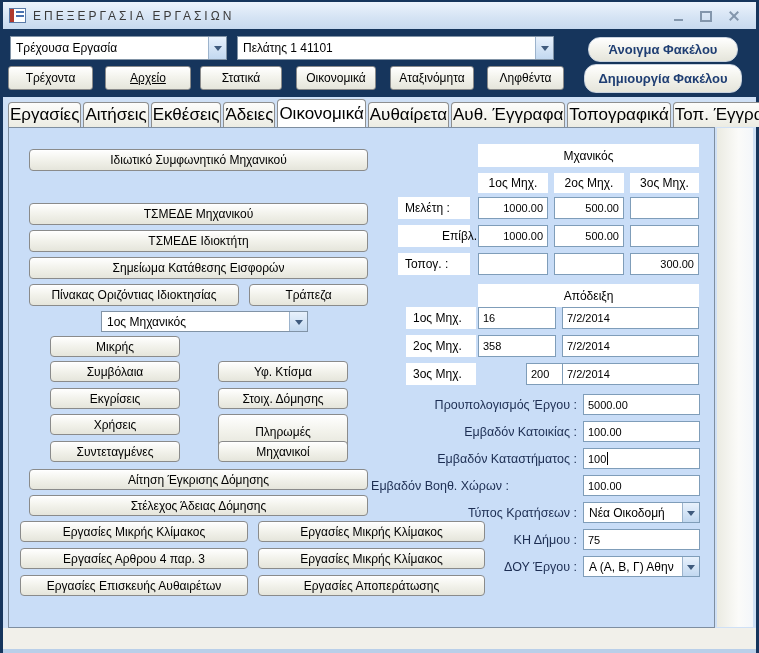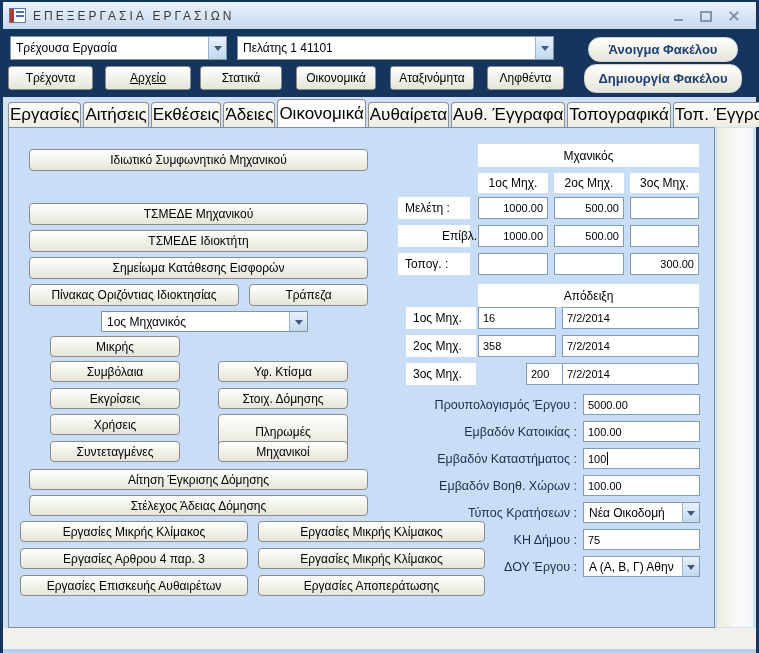--- a/index.html
+++ b/index.html
@@ -198,21 +198,21 @@
 
   <div class="abs flabel" style="left:330px;top:297px;width:238px;">Εμβαδόν Κατοικίας :</div>
   <div class="abs inp" style="left:574px;top:293px;width:117px;height:21px;">100.00</div>
 
   <div class="abs flabel" style="left:330px;top:324px;width:238px;">Εμβαδόν Καταστήματος :</div>
   <div class="abs inp" style="left:574px;top:320px;width:117px;height:21px;">
     <span>100</span>
     <span class="caret"></span>
   </div>
 
-  <div class="abs flabel" style="left:330px;top:351px;width:238px;">Εμβαδόν Βοηθ. Χώρων :</div>
+  <div class="abs flabel" style="left:312px;top:351px;width:238px;text-align:center;">Εμβαδόν Βοηθ. Χώρων :</div>
   <div class="abs inp" style="left:574px;top:347px;width:117px;height:21px;">100.00</div>
 
   <div class="abs flabel" style="left:330px;top:378px;width:238px;">Τύπος Κρατήσεων :</div>
   <div class="abs combo" style="left:574px;top:374px;width:117px;height:21px;border-color:#7f9db9;">
     <div class="cval">Νέα Οικοδομή</div>
     <div class="carr" style="width:16px;">
         <div class="tri"></div>
       </div>
   </div>
 

